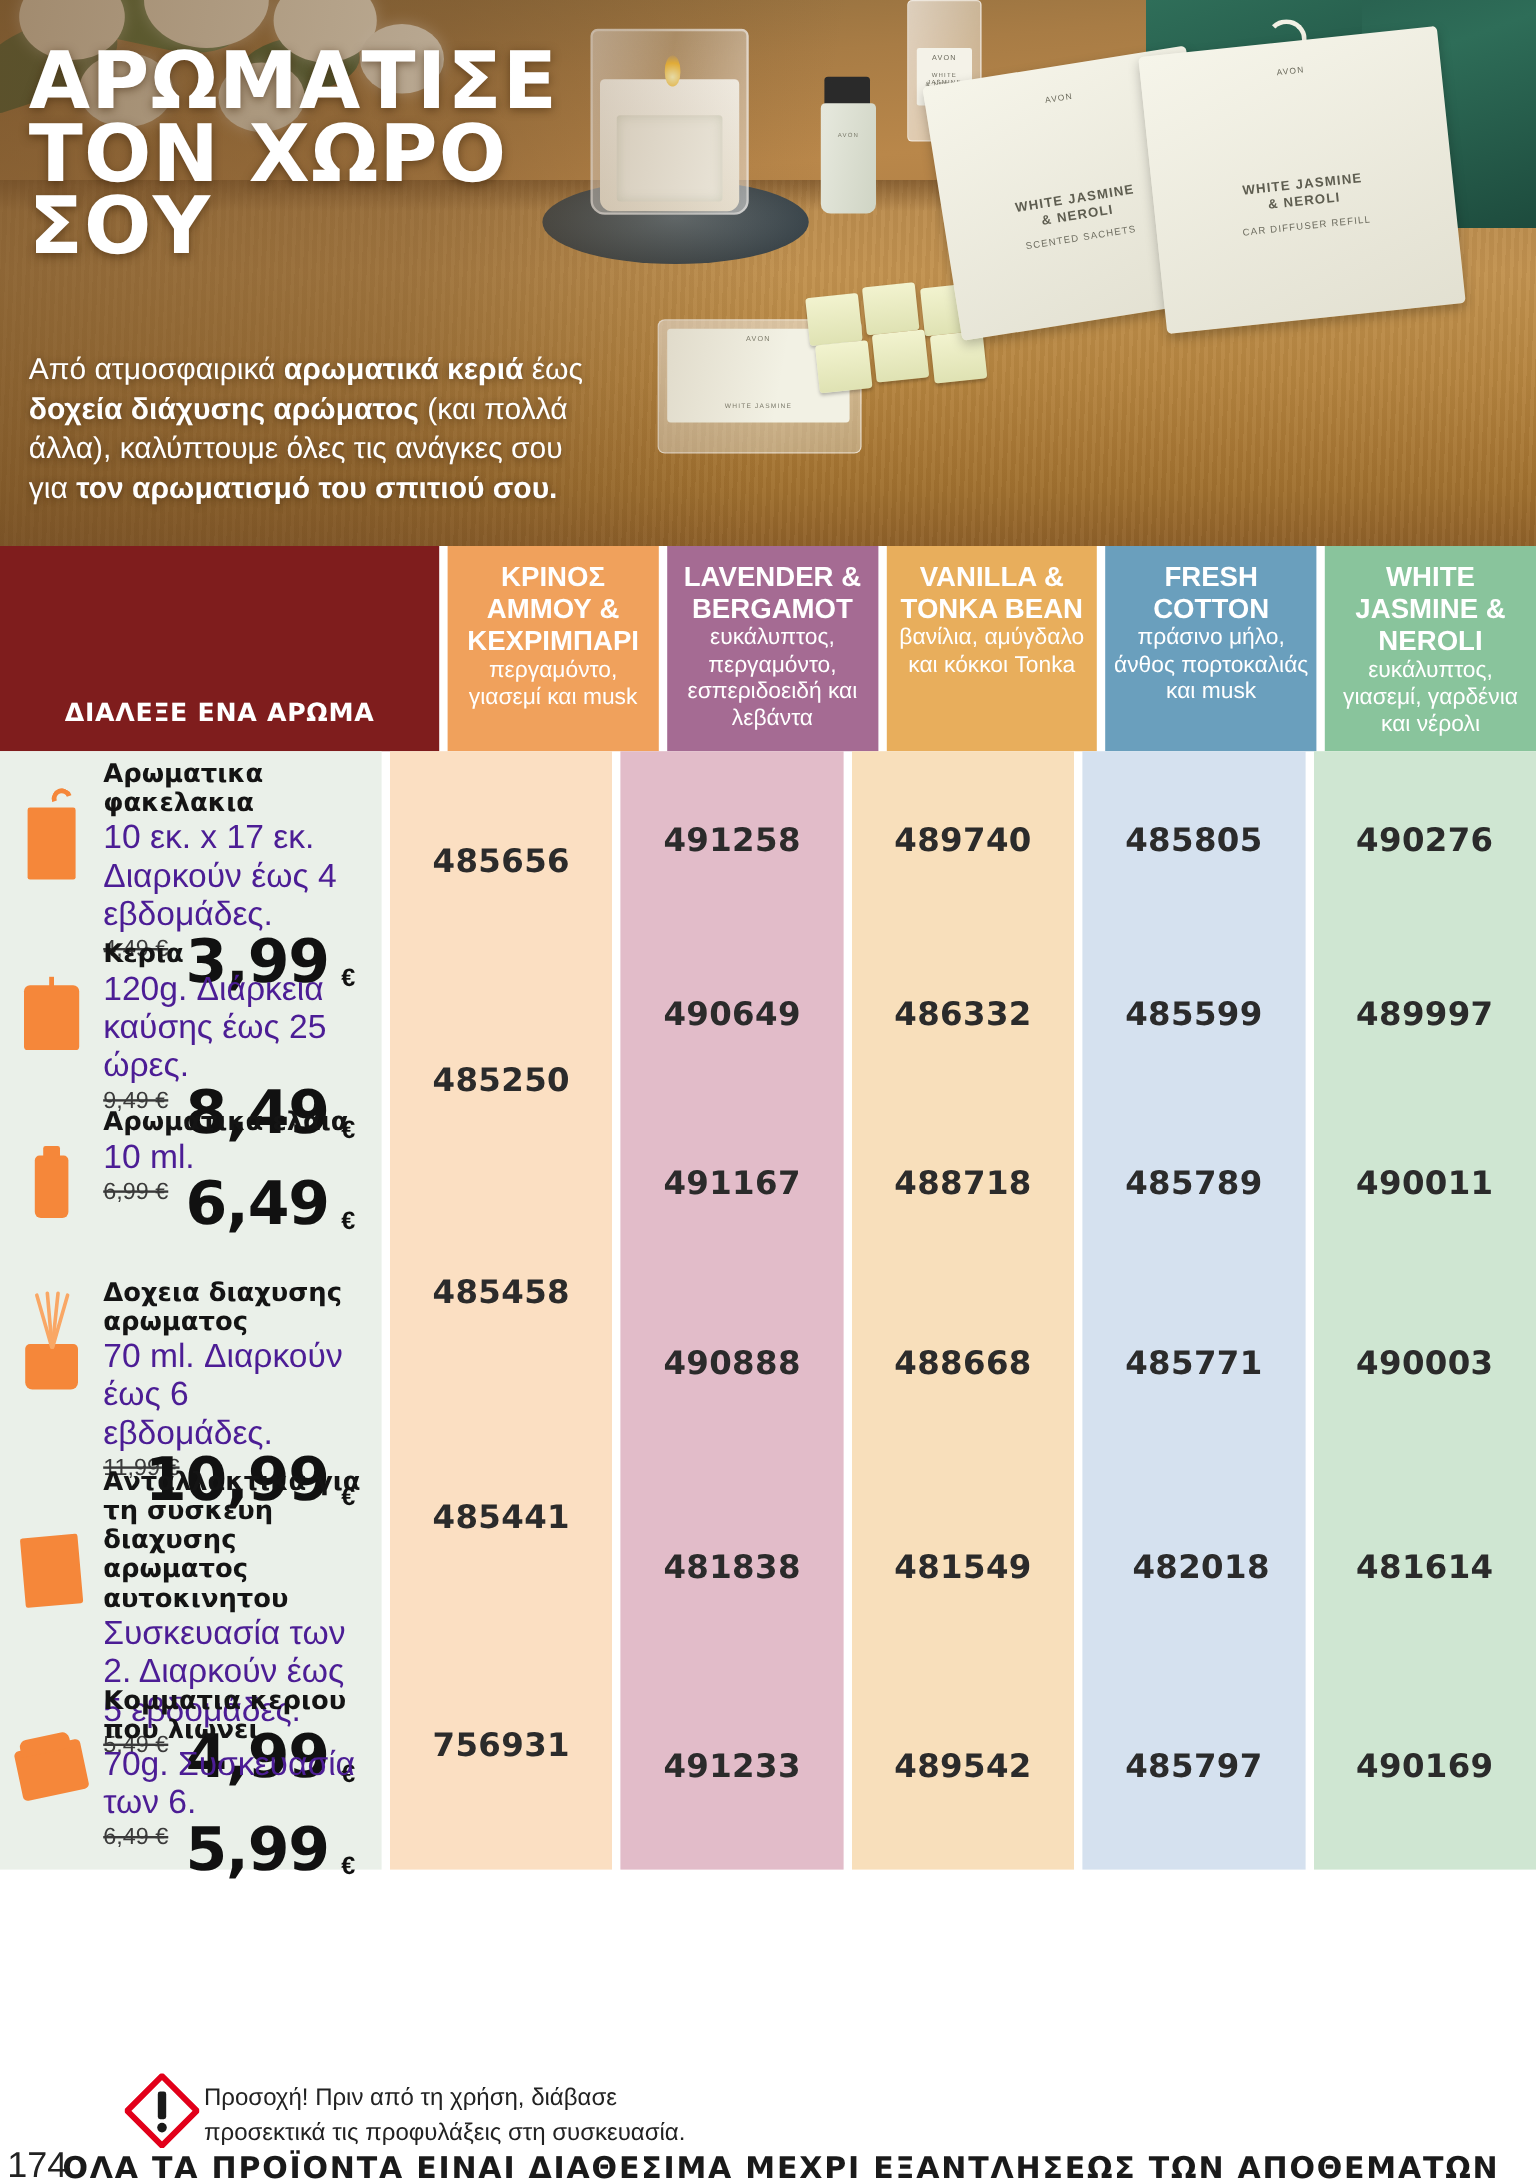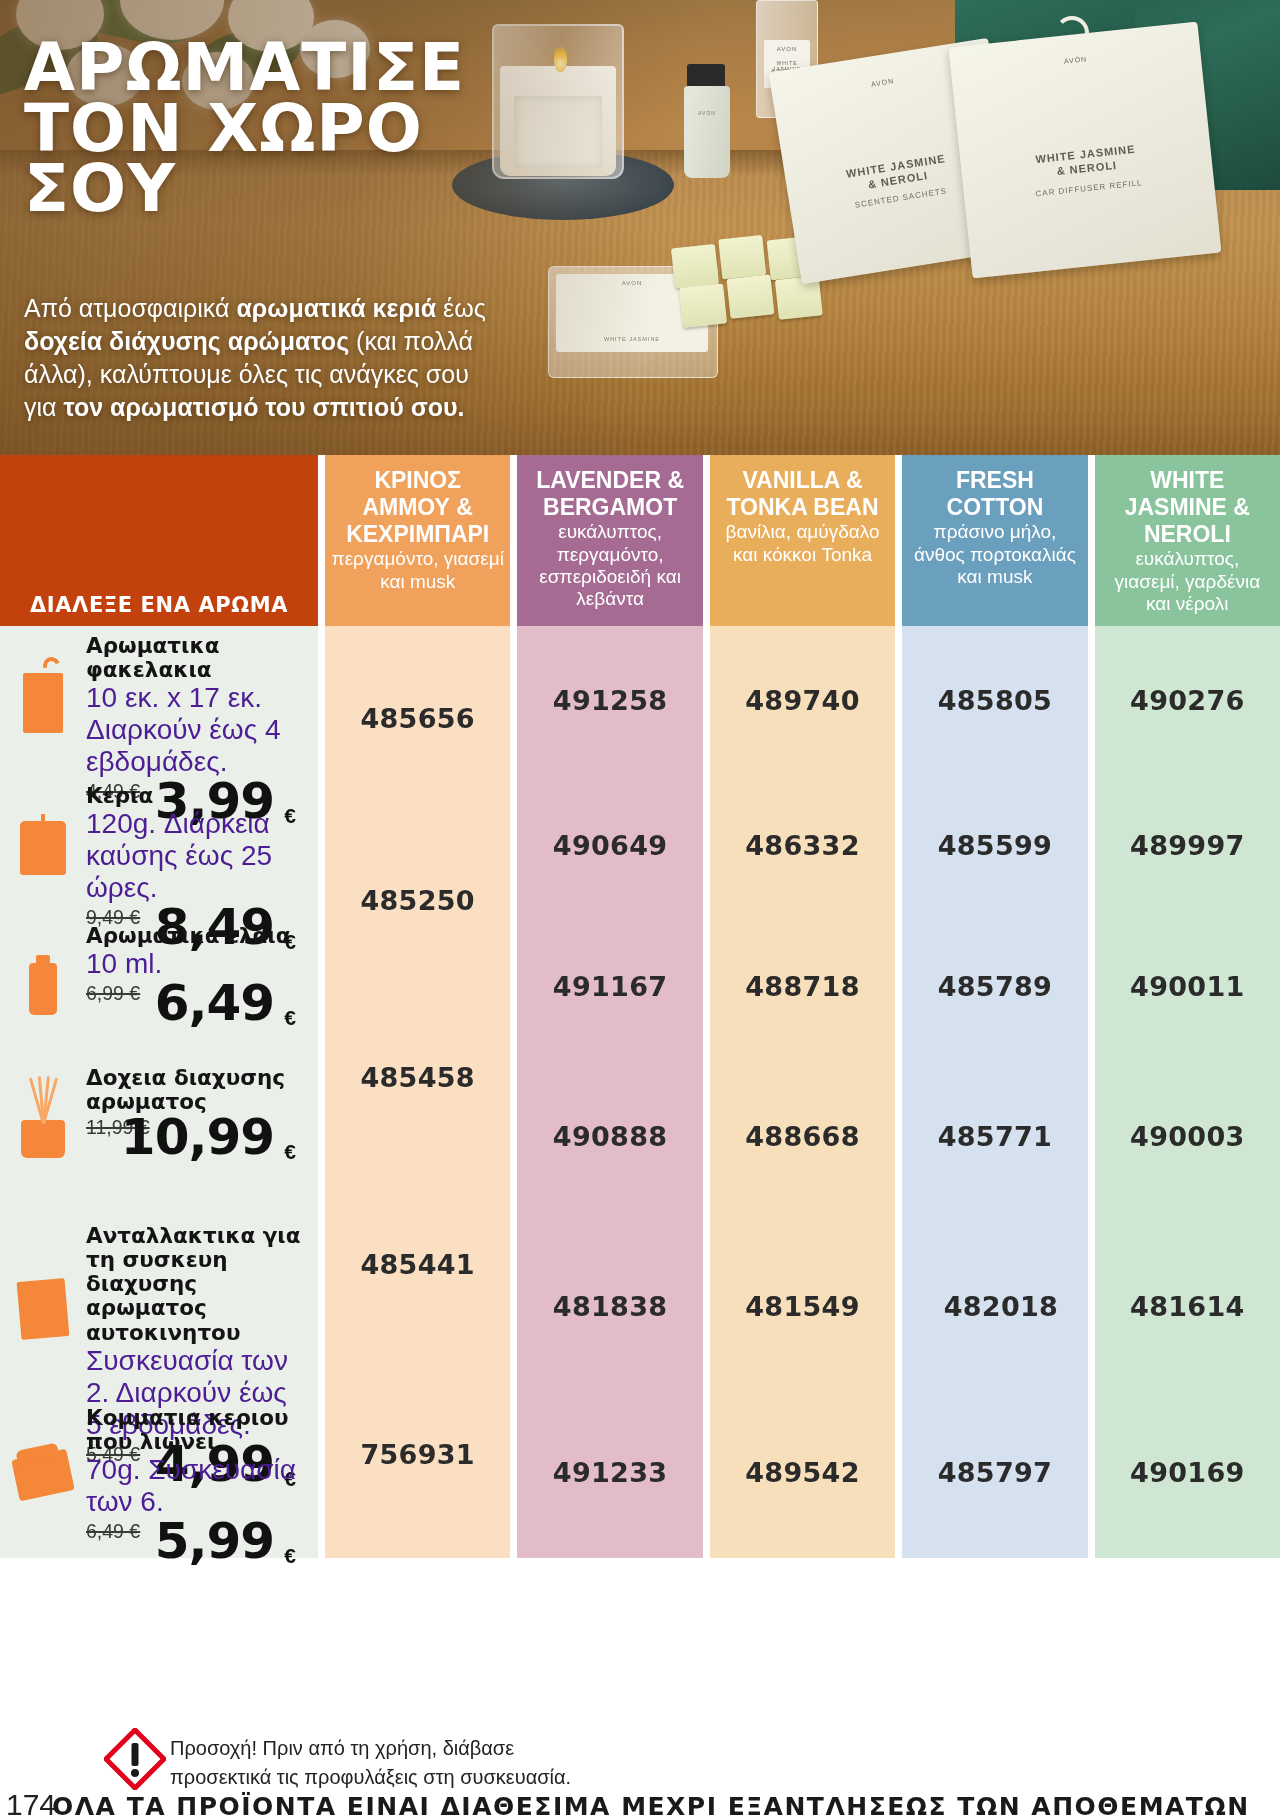--- a/index.html
+++ b/index.html
@@ -115,24 +115,24 @@
     position:absolute; left:24px; top:292px; width:480px;
     color:#ffffff; font-size:25px; line-height:1.32;
     text-shadow: 0 1px 6px rgba(60,35,10,.6);
   }
   .hero-sub b { font-weight:bold; }
 
   
   .table-wrap { position:absolute; left:0; top:455px; width:1280px; }
   .thead { display:flex; align-items:stretch; gap:7px; padding:0 0 0 0; }
   .th-left {
-    width:318px; min-height:160px;
-    background:#c2410c;
+    width:366px; min-height:160px;
+    background:#7f1d1d;
     display:flex; align-items:flex-end; justify-content:center;
-    padding-bottom:9px;
+    padding-bottom:20px;
   }
   .th-left span {
     color:#fff; font-weight:bold; font-size:21px; letter-spacing:.6px;
     font-family:"DejaVu Sans", sans-serif;
   }
   .th {
     flex:1; min-height:160px; padding:12px 6px 10px;
     color:#fff; text-align:center; line-height:1.18; font-size:19px;
   }
   .th .cap { font-weight:bold; display:block; font-size:23px; }
@@ -359,20 +359,21 @@
             <div class="prow-icon">
               <div class="g g-diff">
                 <div class="st" style="transform:rotate(-16deg);"></div>
                 <div class="st" style="transform:rotate(-5deg);"></div>
                 <div class="st" style="transform:rotate(6deg);"></div>
                 <div class="st" style="transform:rotate(16deg);"></div>
               </div>
             </div>
             <div class="prow-body">
               <div class="pname">Δοχεια διαχυσης αρωματος</div>
+              <div class="pdesc">70 ml. Διαρκούν έως 6 εβδομάδες.</div>
               <div class="pricebox">
                 <span class="oldprice">11,99 €</span>
                 <span class="newprice">10,99</span>
                 <span class="eur">€</span>
               </div>
             </div>
           </div>
           <div class="prow" style="height: 182px;">
             <div class="prow-icon">
               <div class="g g-refill"></div>

